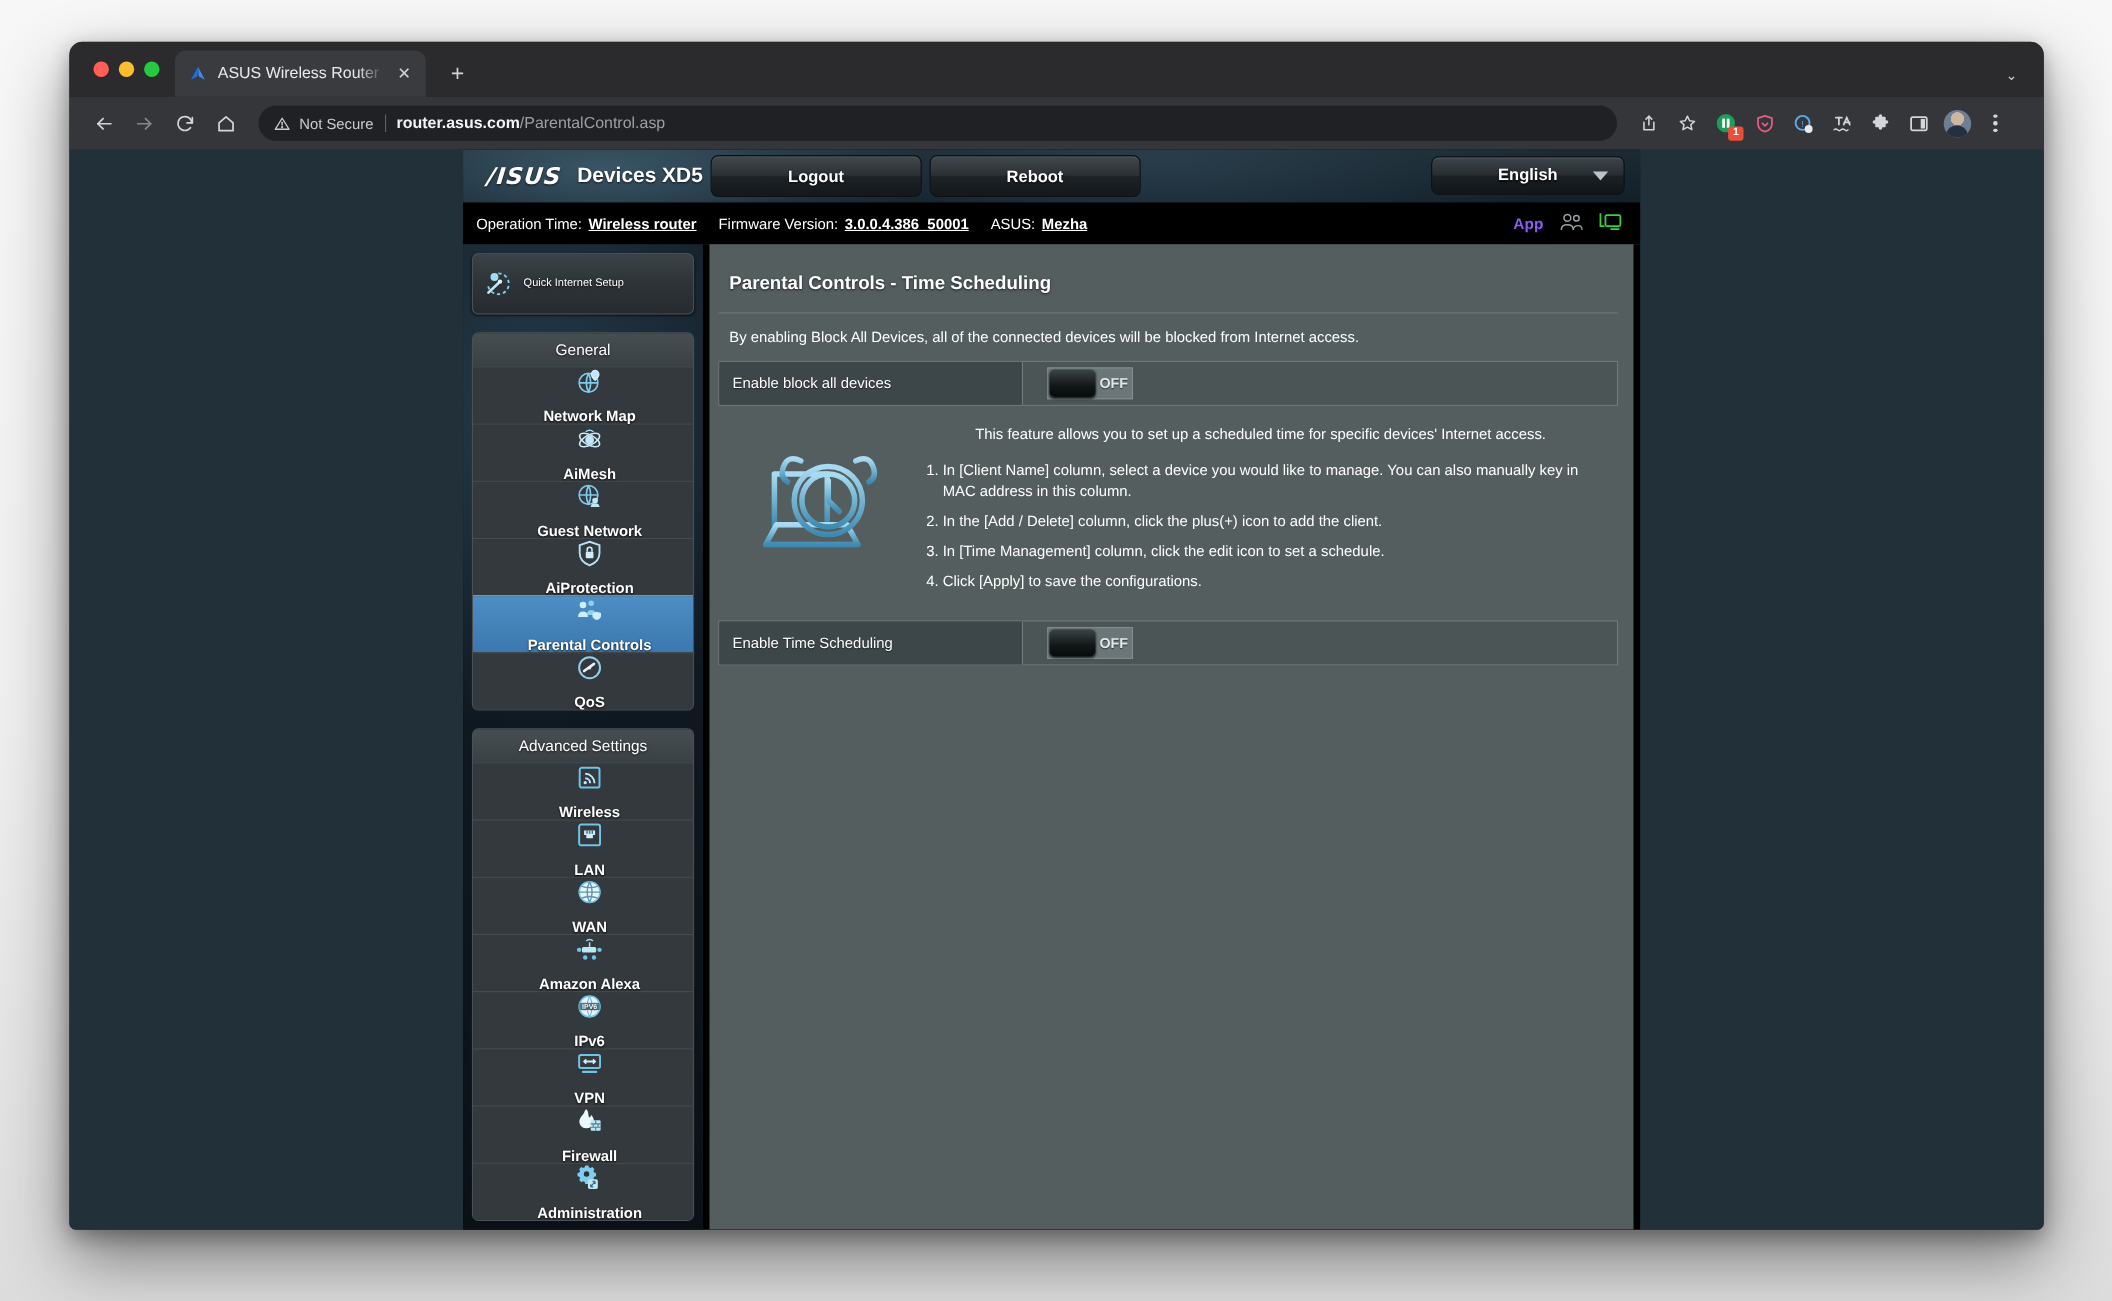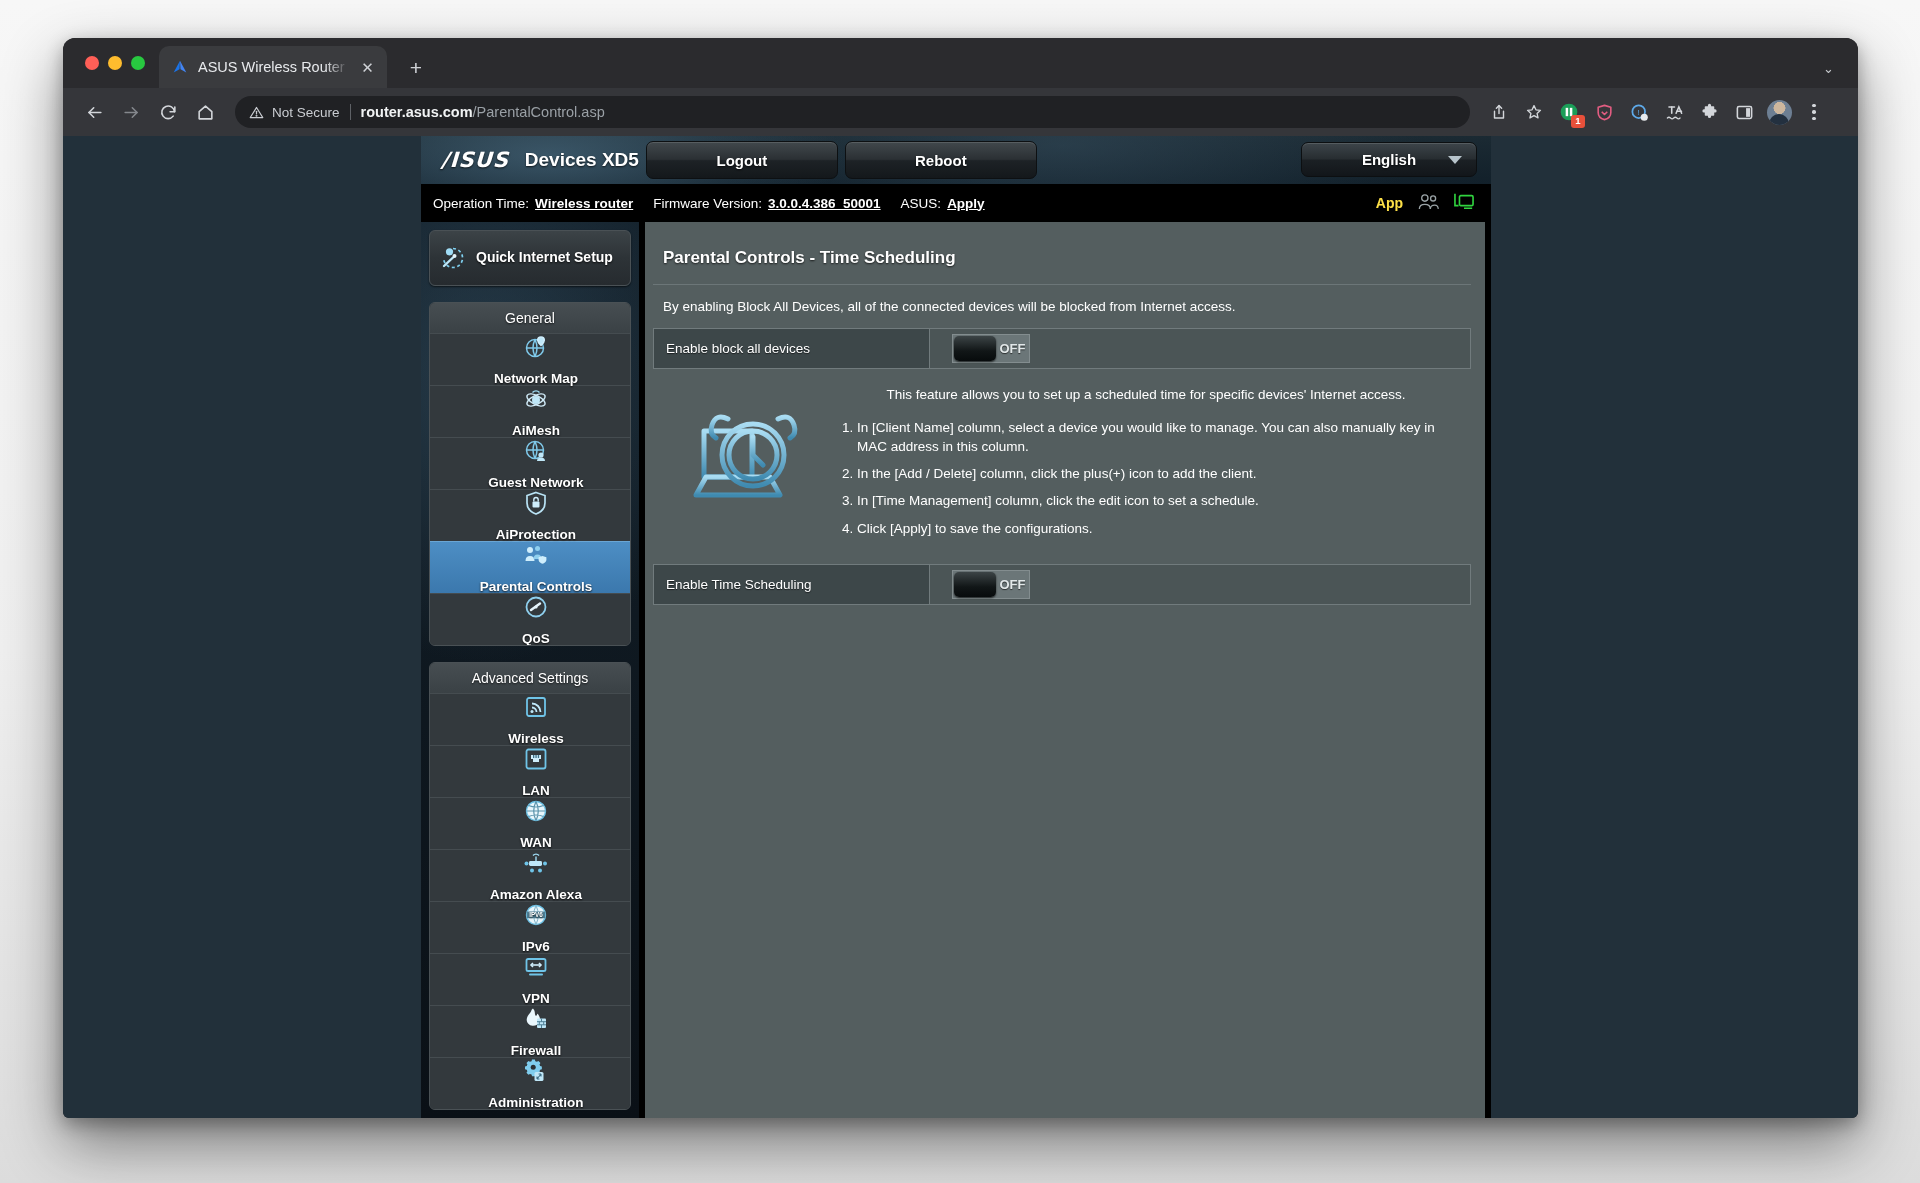--- a/index.html
+++ b/index.html
@@ -253,21 +253,21 @@
     color: #ffffff;
   }
   .status-label { color: #ffffff; }
   .status-val {
     color: #ffffff;
     text-decoration: underline;
     font-weight: 700;
     margin-right: 14px;
   }
   .status-right { margin-left: auto; display: flex; align-items: center; gap: 14px; }
-  .app-link { color: #fde047; font-size: 14px; font-weight: 700; text-align: center; }
+  .app-link { color: #8b5cf6; font-size: 14px; font-weight: 700; text-align: center; }
 
   .router-body { display: flex; height: calc(100% - 86px); }
 
   
   .sidebar {
     width: 218px;
     flex: none;
     padding: 8px 8px 0 8px;
     background:
       radial-gradient(ellipse 340px 400px at 30% 18%, rgba(70,104,126,0.40), rgba(10,16,20,0) 70%),
@@ -277,21 +277,21 @@
     height: 56px;
     border-radius: 6px;
     background: linear-gradient(180deg, #3c4347 0%, #2d3337 50%, #262b2f 100%);
     border: 1px solid #4a5155;
     display: flex; align-items: center;
     padding: 0 10px; gap: 10px;
     margin-bottom: 16px;
     box-shadow: 0 1px 2px rgba(0,0,0,0.6);
   }
   .qis-label {
-    color: #ffffff; font-size: 14px; font-weight: 700; line-height: 1.25;
+    color: #ffffff; font-size: 10px; font-weight: 400; line-height: 1.25;
     text-shadow: 0 1px 2px rgba(0,0,0,0.8);
   }
   .menu-group {
     border-radius: 6px;
     overflow: hidden;
     margin-bottom: 16px;
     border: 1px solid #4a5155;
     background: #2b3034;
   }
   .group-title {
@@ -558,21 +558,21 @@
             <span class="lang-caret"></span>
           </div>
         </div>
 
         <div class="router-statusbar">
           <span class="status-label">Operation Time:</span>
           <span class="status-val">Wireless router</span>
           <span class="status-label">Firmware Version:</span>
           <span class="status-val">3.0.0.4.386_50001</span>
           <span class="status-label">ASUS:</span>
-          <span class="status-val">Apply</span>
+          <span class="status-val">Mezha</span>
 
           <span class="status-right">
             <span class="app-link">App</span>
             <span>
               <svg width="22" height="18" viewBox="0 0 28 22" fill="none" stroke="#9aa3a6" stroke-width="1.7">
                   <circle cx="10" cy="6" r="4"></circle>
                   <path d="M3 20 q0-6 7-6 t7 6"></path>
                   <circle cx="20.5" cy="6.5" r="3.2"></circle>
                   <path d="M17 20 q0-5 5.5-5 q4.5 0 4.5 5" stroke-width="1.5"></path>
                 </svg>

